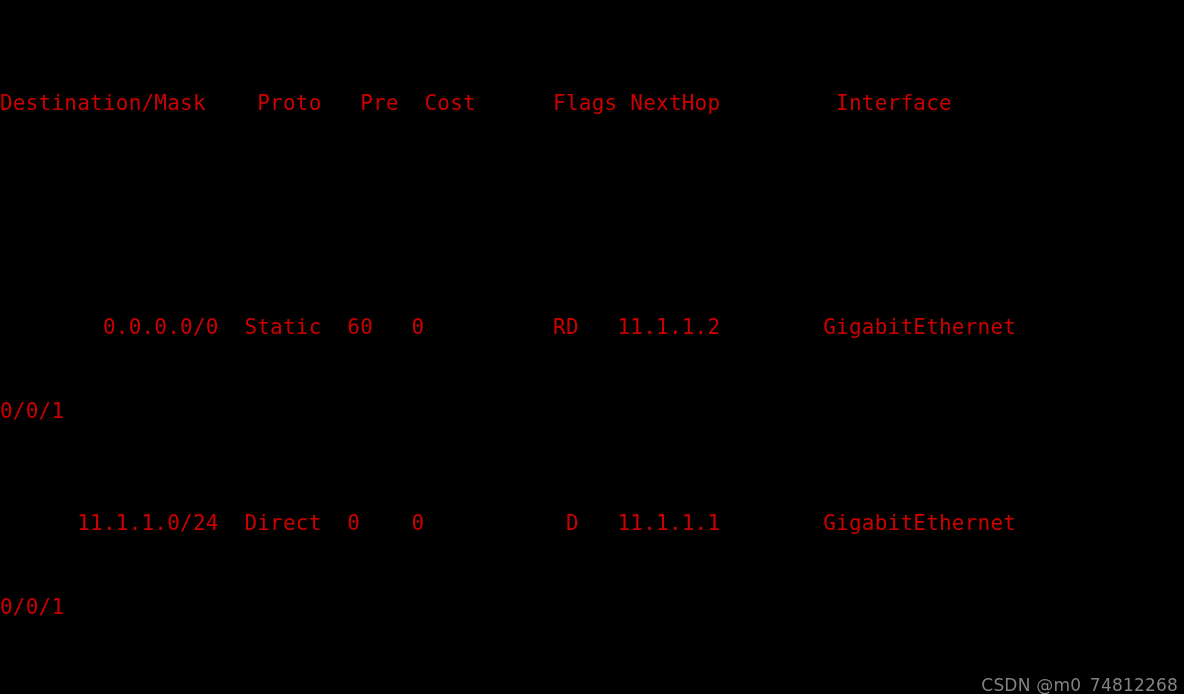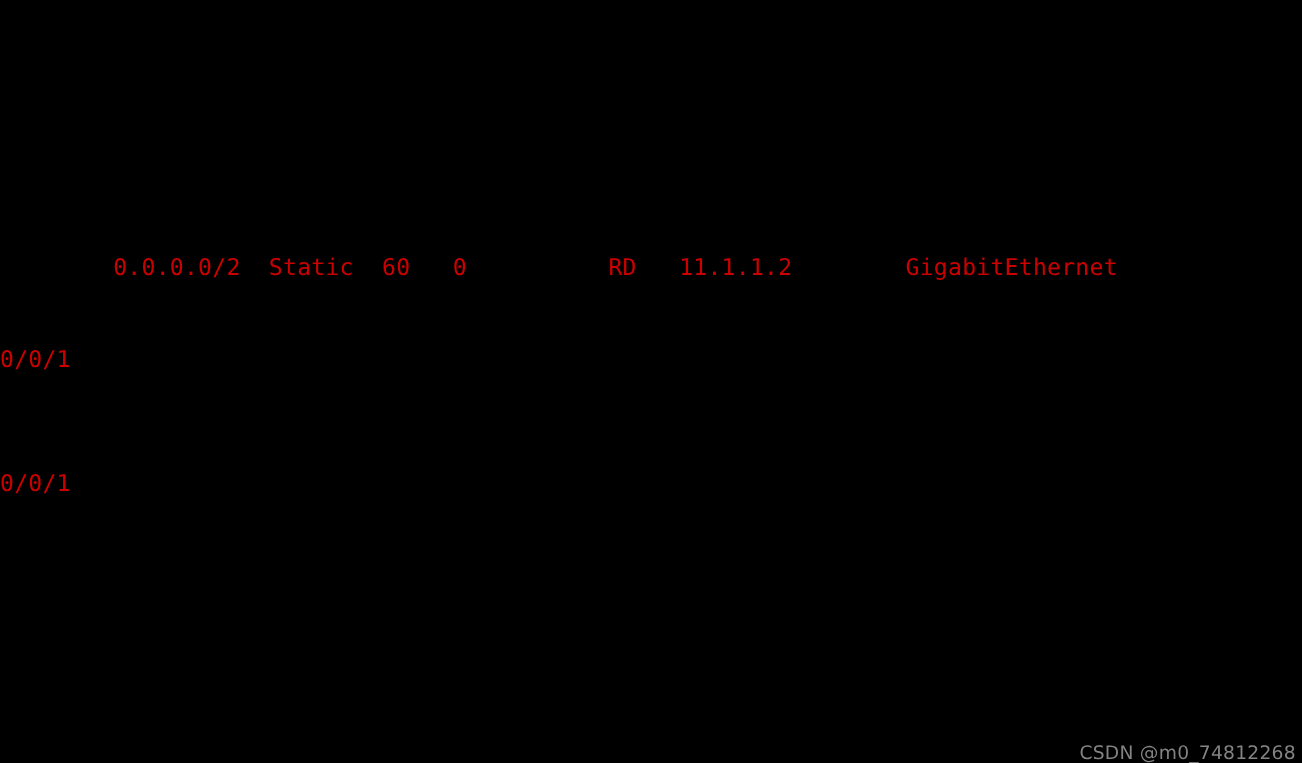--- a/index.html
+++ b/index.html
@@ -55,26 +55,28 @@
     white-space: pre;
   }
 </style>
 </head>
 <body>
 
 <div id="terminal">
 
   <div class="term-body">
 
+    <span class="term-line header-line">Destination/Mask    Proto   Pre  Cost      Flags NextHop         Interface</span>
 
     <span class="term-line"> </span>
 
-    <span class="term-line">        0.0.0.0/2  Static  60   0          RD   11.1.1.2        GigabitEthernet</span>
+    <span class="term-line">        0.0.0.0/0  Static  60   0          RD   11.1.1.2        GigabitEthernet</span>
     <span class="term-line">0/0/1</span>
 
+    <span class="term-line">      11.1.1.0/24  Direct  0    0           D   11.1.1.1        GigabitEthernet</span>
     <span class="term-line">0/0/1</span>
 
     
     
 
     
     
 
     
     

